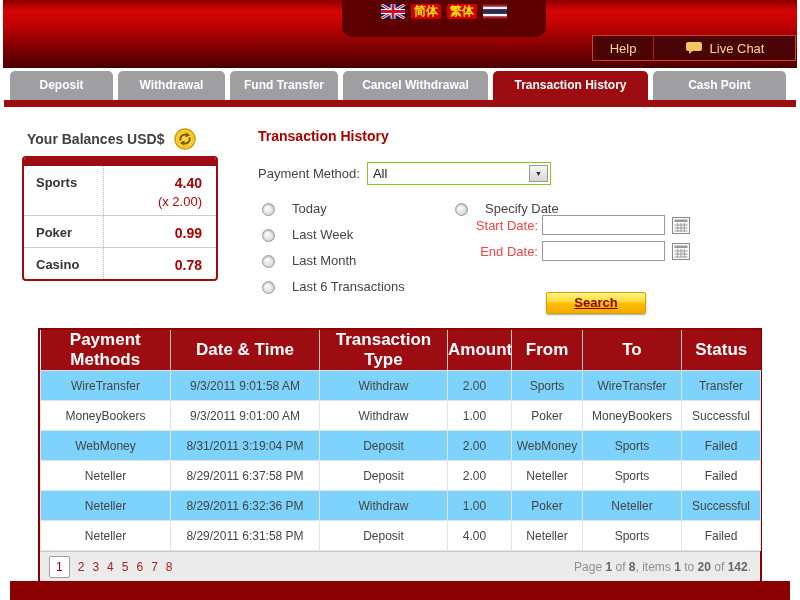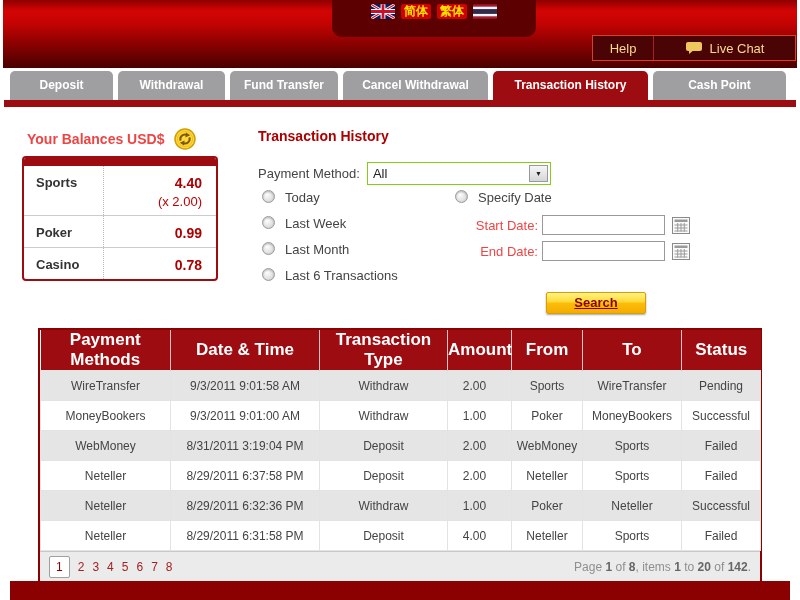--- a/index.html
+++ b/index.html
@@ -7,21 +7,21 @@
   body {
     font-family:"Liberation Sans", sans-serif;
     background:#fff; position:relative; overflow:hidden;
   }
   
   .header {
     position:absolute; left:3px; right:3px; top:0; height:68px;
     background:linear-gradient(180deg,#8e0000 0%,#d40404 16%,#c30303 35%,#8a0101 65%,#4a0000 100%);
   }
   .lang-box {
-    position:absolute; left:329px; top:0; width:204px; height:37px;
+    position:absolute; left:339px; top:0; width:204px; height:37px;
     background:#5c0002; border-radius:0 0 10px 10px;
     display:flex; justify-content:center; align-items:flex-start; gap:6px; padding-top:4px;
   }
   .flag { width:24px; height:15px; display:block; box-shadow:0 0 1px rgba(0,0,0,.6); }
   .cn-label {
     background:#cf0202; color:#ffe400; font-weight:bold; font-size:12px;
     height:15px; line-height:15px; padding:0 3px; border-radius:2px; cursor:pointer;
   }
   .help-box {
     position:absolute; left:589px; top:35px; width:204px; height:26px;
@@ -41,21 +41,21 @@
     background:#9f9fa1; color:#fff; font-weight:bold; font-size:12px;
     height:29px; line-height:29px; text-align:center;
     border-radius:5px 5px 0 0; cursor:pointer; white-space:nowrap;
   }
   .tab:nth-child(1){width:103px}.tab:nth-child(2){width:107px}.tab:nth-child(3){width:108px}
   .tab:nth-child(4){width:145px}.tab:nth-child(5){width:155px}.tab:nth-child(6){width:133px}
   .tab.active { background:#9c0c10; }
   .red-bar { position:absolute; top:100px; left:4px; right:4px; height:7px; background:#9c0c10; }
   
   .balances-title {
-    position:absolute; left:27px; top:128px; font-size:14px; font-weight:bold; color:#ef4444;
+    position:absolute; left:27px; top:128px; font-size:14px; font-weight:bold; color:#404040;
     display:flex; align-items:center; gap:10px;
   }
   .balance-box {
     position:absolute; left:22px; top:156px; width:196px;
     border:2px solid #9c0c10; border-radius:4px; background:#fff; overflow:hidden;
   }
   .balance-topbar { height:8px; background:#9c0c10; }
   .brow { display:flex; border-top:1px solid #ccc; }
   .brow:first-of-type { border-top:none; }
   .blabel {
@@ -71,21 +71,21 @@
   .select {
     width:184px; height:23px; border:1px solid #84cc16; background:#fff; position:relative;
     font-size:13px; color:#222; line-height:21px; padding-left:5px; cursor:pointer;
   }
   .select-arrow {
     position:absolute; right:2px; top:2px; width:19px; height:17px;
     background:linear-gradient(#f6f6f6,#d6d6d6); border:1px solid #999;
     display:flex; align-items:center; justify-content:center; font-size:7px; color:#222;
   }
   .period-options { position:absolute; left:262px; top:190px; }
-  .radio-row { display:flex; align-items:flex-start; gap:10px; height:26px; font-size:13px; color:#444; }
+  .radio-row { display:flex; align-items:flex-end; gap:17px; height:26px; font-size:13px; color:#444; }
   .radio {
     width:13px; height:13px; border-radius:50%; border:1px solid #9a9a9a; cursor:pointer;
     background:radial-gradient(circle at 35% 30%, #ffffff 0%, #e2e2e2 60%, #c9c9c9 100%);
     box-shadow:inset 0 1px 2px rgba(0,0,0,.25);
   }
   .specify-row { position:absolute; left:455px; top:190px; }
   .date-row { position:absolute; display:flex; align-items:center; }
   .date-row.start { left:452px; top:215px; }
   .date-row.end { left:452px; top:241px; }
   .date-label { width:90px; text-align:right; font-size:13px; color:#ef4444; padding-right:4px; }
@@ -102,21 +102,21 @@
   table { border-collapse:collapse; width:100%; table-layout:fixed; }
   thead th {
     background:#9c0c10; color:#fff; font-weight:bold; font-size:17px; height:30px;
     border-right:1px solid rgba(255,255,255,.75);
   }
   thead th:last-child { border-right:none; }
   tbody td {
     font-size:12px; color:#444; text-align:center; height:30px;
     border:1px solid #e3e3e3; overflow:hidden; white-space:nowrap;
   }
-  tbody tr.odd td { background:#e5e5e5; }
+  tbody tr.odd td { background:#7dd3fc; }
   tbody tr.even td { background:#ffffff; }
   td.amount { padding-right:10px;margin-top:23px; }
   .pagination {
     height:31px; background:#ebebeb; border-top:1px solid #c9c9c9;
     display:flex; align-items:center; padding:0 9px; font-size:12px;
   }
   .page-num { color:#a42222; margin-right:8px; cursor:pointer; }
   .page-num.current {
     background:#fff; border:1px solid #a0a0a0; border-radius:2px;
     color:#8b0000; padding:3px 6px; cursor:default;
@@ -269,21 +269,21 @@
         </tr>
       </thead>
     <tbody id="table-body">
         <tr class="odd">
           <td>WireTransfer</td>
           <td>9/3/2011 9:01:58 AM</td>
           <td>Withdraw</td>
           <td class="amount">2.00</td>
           <td>Sports</td>
           <td>WireTransfer</td>
-          <td>Pending</td>
+          <td>Transfer</td>
         </tr>
         <tr class="even">
           <td>MoneyBookers</td>
           <td>9/3/2011 9:01:00 AM</td>
           <td>Withdraw</td>
           <td class="amount">1.00</td>
           <td>Poker</td>
           <td>MoneyBookers</td>
           <td>Successful</td>
         </tr>

